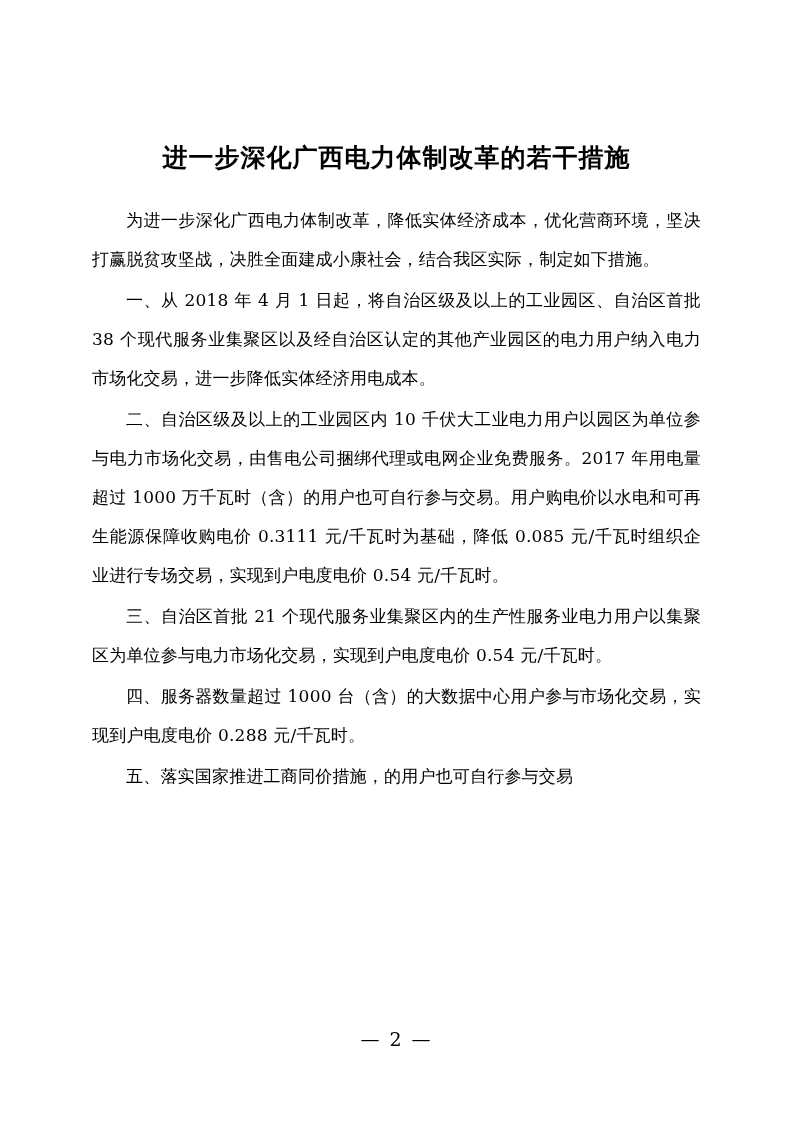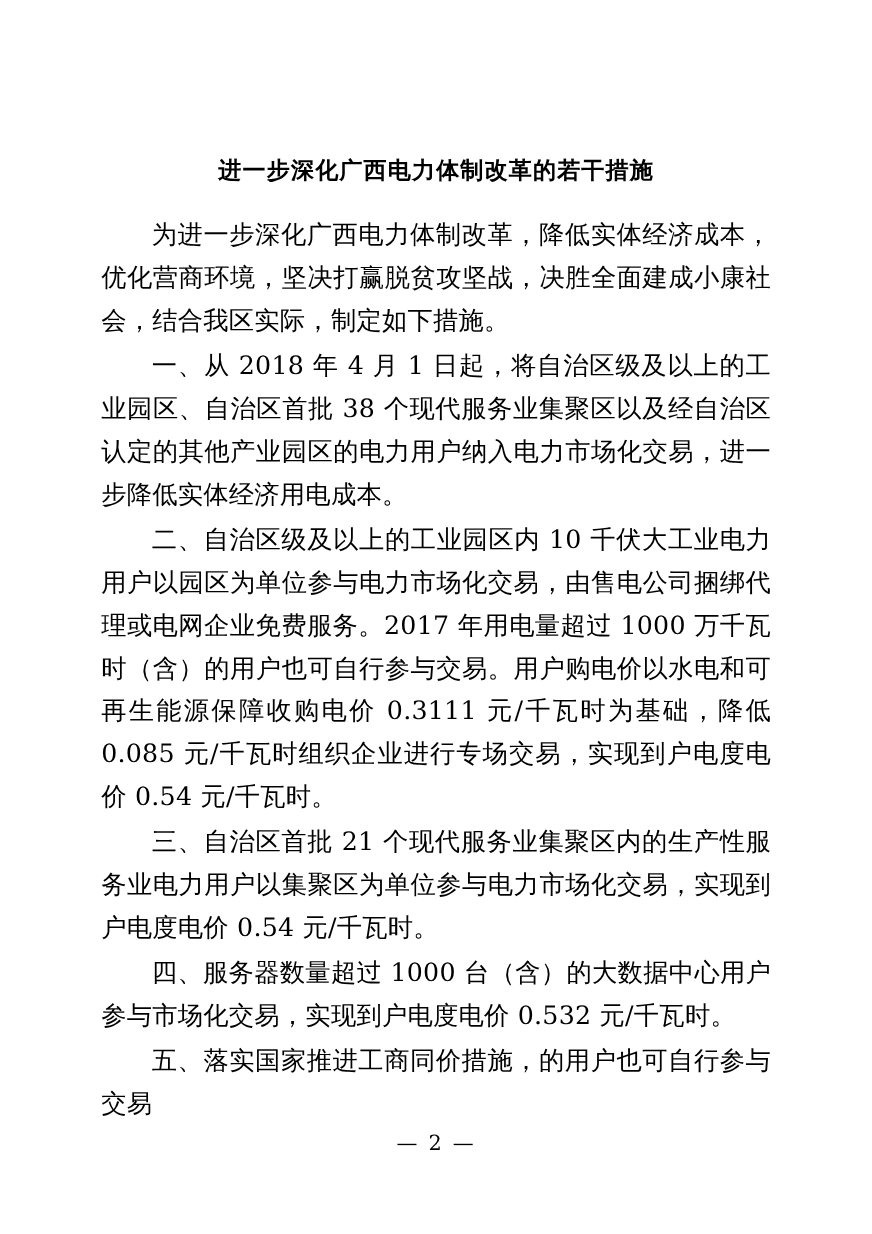--- a/index.html
+++ b/index.html
@@ -17,31 +17,31 @@
   }
   .page {
     position: absolute;
     top: 0; left: 0;
     width: 793px;
     height: 1122px;
     box-sizing: border-box;
     padding: 140px 92px 0 92px;
   }
   .doc-title {
-    font-size: 21px;
+    font-size: 25px;
     font-weight: bold;
     text-align: center;
     letter-spacing: 1px;
     line-height: 1.4;
     margin: 0 0 26px 0;
     font-family: "DejaVu Serif", "Liberation Serif", serif;
   }
   .body-text p {
     margin: 0 0 2px 0;
-    font-size: 23px;
+    font-size: 17px;
     line-height: 39px;
     text-align: justify;
     text-justify: inter-ideograph;
     text-indent: 2em;
     letter-spacing: 0.2px;
   }
   .page-number {
     position: absolute;
     left: 0;
     right: 0;
@@ -59,21 +59,21 @@
 
 <div class="page">
 
   <h1 class="doc-title">进一步深化广西电力体制改革的若干措施</h1>
 
   <div class="body-text">
     <p>为进一步深化广西电力体制改革，降低实体经济成本，优化营商环境，坚决打赢脱贫攻坚战，决胜全面建成小康社会，结合我区实际，制定如下措施。</p>
     <p>一、从 2018 年 4 月 1 日起，将自治区级及以上的工业园区、自治区首批 38 个现代服务业集聚区以及经自治区认定的其他产业园区的电力用户纳入电力市场化交易，进一步降低实体经济用电成本。</p>
     <p>二、自治区级及以上的工业园区内 10 千伏大工业电力用户以园区为单位参与电力市场化交易，由售电公司捆绑代理或电网企业免费服务。2017 年用电量超过 1000 万千瓦时（含）的用户也可自行参与交易。用户购电价以水电和可再生能源保障收购电价 0.3111 元/千瓦时为基础，降低 0.085 元/千瓦时组织企业进行专场交易，实现到户电度电价 0.54 元/千瓦时。</p>
     <p>三、自治区首批 21 个现代服务业集聚区内的生产性服务业电力用户以集聚区为单位参与电力市场化交易，实现到户电度电价 0.54 元/千瓦时。</p>
-    <p>四、服务器数量超过 1000 台（含）的大数据中心用户参与市场化交易，实现到户电度电价 0.532 元/千瓦时。</p>
+    <p>四、服务器数量超过 1000 台（含）的大数据中心用户参与市场化交易，实现到户电度电价 0.288 元/千瓦时。</p>
     <p>五、落实国家推进工商同价措施，的用户也可自行参与交易</p>
   </div>
 
   <div class="page-number">
     <span class="num">— 2 —</span>
   </div>
 
 </div>
 
 </body></html>

